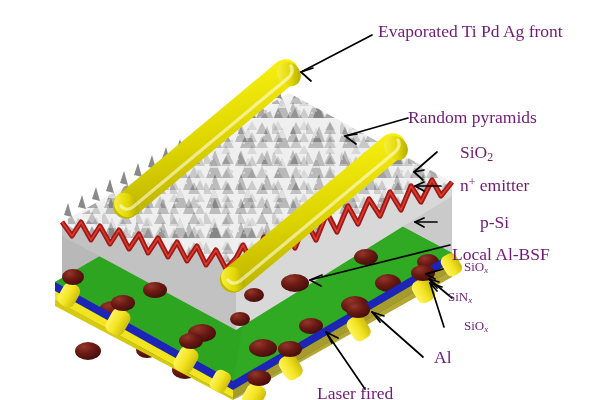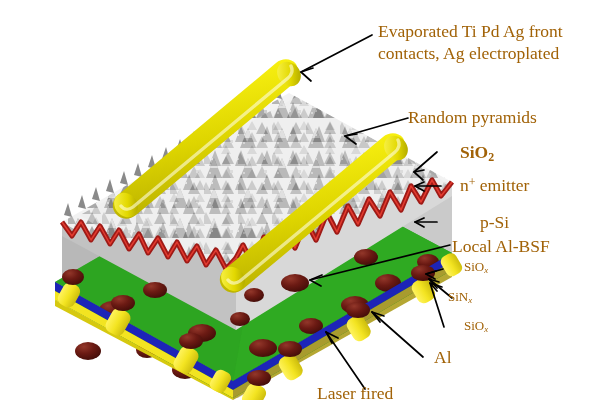--- a/index.html
+++ b/index.html
@@ -5,21 +5,21 @@
   html,body{margin:0;padding:0;background:#ffffff;}
   #stage{
     position:relative;width:600px;height:400px;overflow:hidden;
     background:#ffffff;
     font-family:"Liberation Serif","DejaVu Serif",serif;
   }
   #art{position:absolute;left:0;top:0;width:600px;height:400px;}
   .lbl{
     position:absolute;
     font-family:"Liberation Serif","DejaVu Serif",serif;
-    color:#a16207;
+    color:#701a75;
     white-space:nowrap;
     line-height:1.18;
   }
   .lbl.sz-lg{font-size:17.5px;}
   .lbl.sz-md{font-size:13px;}
   .lbl sub{font-size:0.68em;vertical-align:-0.22em;}
   .lbl sup{font-size:0.68em;vertical-align:0.42em;}
   .lbl i{font-style:italic;}
   .lbl.two{line-height:1.28;}
 </style>
@@ -311,36 +311,35 @@
 
       <g>
         <path d="M365,389 L326,332"></path>
         <path d="M326,332 L332,343 M326,332 L338,338"></path>
       </g>
     </g>
   </svg>
 
   <div class="lbl sz-lg two" style="left:378px; top:20px;">
     <div>Evaporated Ti Pd Ag front</div>
-    <div>contacts, Ag electroplated</div>
   </div>
 
   <div class="lbl sz-lg" style="left:408px; top:107px;">Random pyramids</div>
 
-  <div class="lbl sz-lg" style="left:460px; top:142px;font-weight:bold;">
+  <div class="lbl sz-lg" style="left:460px; top:142px;">
     <span>SiO</span><sub>2</sub>
   </div>
 
   <div class="lbl sz-lg" style="left:460px; top:175px;">
     <span>n</span><sup>+</sup><span> emitter</span>
   </div>
 
   <div class="lbl sz-lg" style="left:480px; top:212px;">p-Si</div>
 
-  <div class="lbl sz-lg" style="left:452px; top:236px;">Local Al-BSF</div>
+  <div class="lbl sz-lg" style="left:452px; top:244px;">Local Al-BSF</div>
 
   <div class="lbl sz-md" style="left:464px; top:259px;">
     <span>SiO</span><sub><i>x</i></sub>
   </div>
 
   <div class="lbl sz-md" style="left:448px; top:289px;">
     <span>SiN</span><sub><i>x</i></sub>
   </div>
 
   <div class="lbl sz-md" style="left:464px; top:318px;">

